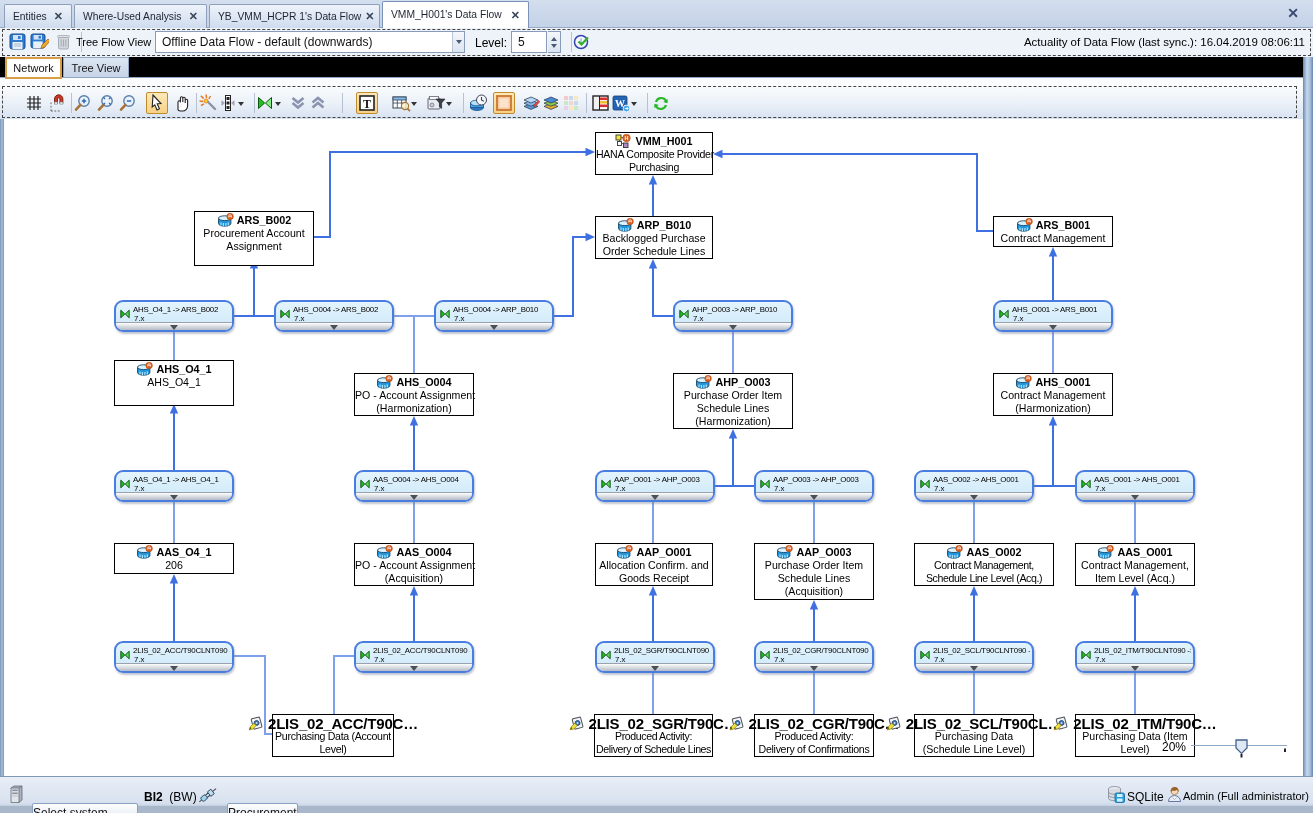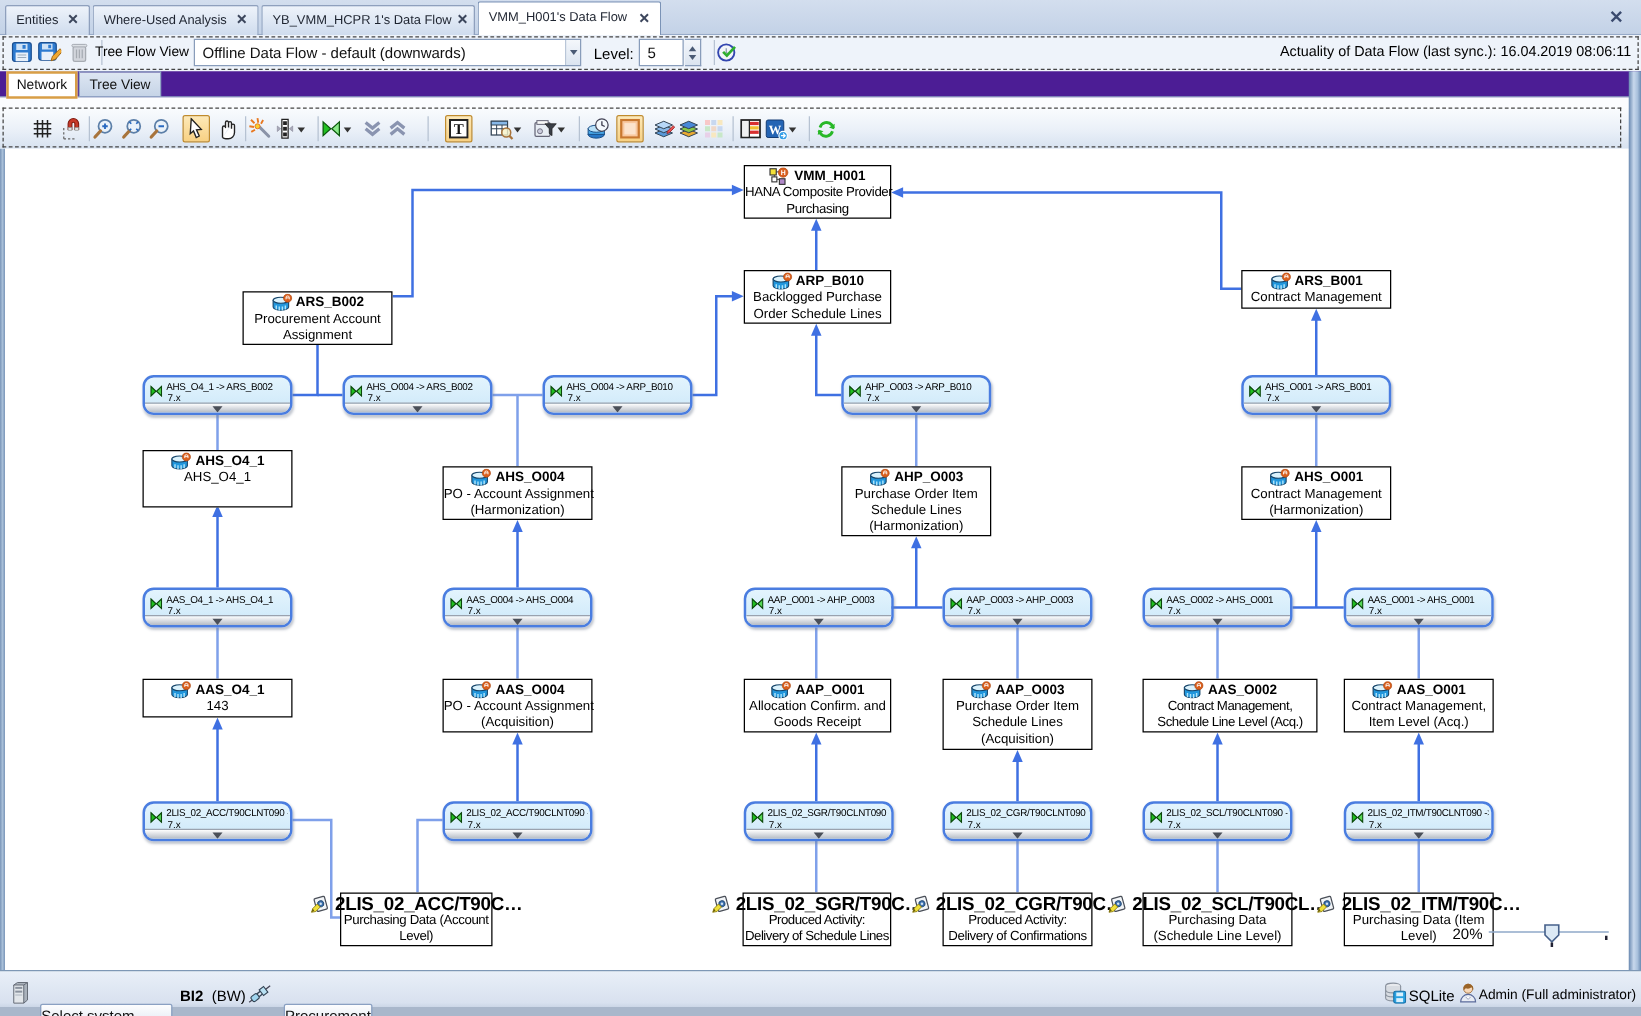--- a/index.html
+++ b/index.html
@@ -17,21 +17,21 @@
 #tb1 .dot{position:absolute;left:2px;top:1px;right:2px;bottom:1px;border:1px dashed #444}
 .vsep{display:inline-block;width:1px;height:20px;background:#b6c2d2;vertical-align:middle;margin:0 5px}
 .combo{height:22px;background:#fff;border:1px solid #889cba;display:inline-flex;align-items:center;
  font-size:12px;color:#111}
 .combo .cbtxt{padding:0 6px;flex:1}
 .combo .cbbtn{width:12px;height:20px;margin:0;border-left:1px solid #b9c6d8;background:linear-gradient(#f4f7fb,#dbe4f0);
  display:flex;align-items:center;justify-content:center}
 .arrdn{width:0;height:0;border-left:3.5px solid transparent;border-right:3.5px solid transparent;border-top:4px solid #4a5a74}
 #synct{position:absolute;right:8px;top:8px;font-size:11.5px;color:#000}
 
-#row2{position:absolute;left:0;top:57px;width:1313px;height:21px;background:#4c1d95;border-bottom:1px solid #90a6c4}
+#row2{position:absolute;left:0;top:57px;width:1313px;height:21px;background:#000000;border-bottom:1px solid #90a6c4}
 .vtab{position:absolute;top:0;height:21px;font-size:11px;text-align:center;line-height:20px;color:#111;
  border:1px solid #90a6c4;background:linear-gradient(#dde6f2,#c6d4e7)}
 .vtab.active{background:#fff;border:2px solid #d89e46;height:22px;line-height:18px;z-index:2}
 #strip{position:absolute;left:0;top:78px;width:1313px;height:8px;background:#fbfcfe}
 
 #tb2{position:absolute;left:0;top:86px;width:1313px;height:33px;background:linear-gradient(#fafcfe 0%,#eaf0f8 55%,#d7e2f0 100%)}
 #tb2 .dot{position:absolute;left:2px;top:0px;right:16px;bottom:1px;border:1px dashed #444}
 #tb2row{position:absolute;left:14px;top:4px;height:26px;display:flex;align-items:center}
 .ic{width:22px;height:22px;margin:0 3px;display:flex;align-items:center;justify-content:center}
 .ic.hl{border:1px solid #c08b2d;background:linear-gradient(#fde9b8,#f8d183);border-radius:2px}
@@ -389,21 +389,21 @@
             <rect x="8.5" y="9" width="4.5" height="4.5" fill="#b089c8" stroke="#333" stroke-width="0.9"></rect>
             <path d="M6 3.5 h3 M4.5 6 v1.5 M6.5 9.5 h2" stroke="#444" stroke-width="0.8" fill="none"></path>
             <circle cx="11.5" cy="4" r="3.8" fill="#d95f1e" stroke="#b34a12" stroke-width="0.6"></circle>
             <text x="11.5" y="6" font-size="5.5" font-weight="bold" fill="#fff" text-anchor="middle" font-family="Liberation Sans">H</text>
           </svg>
           <b>VMM_H001</b>
         </div>
         <div style="letter-spacing:-0.3px">HANA Composite Provider</div>
         <div style="letter-spacing:-0.3px">Purchasing</div>
       </div>
-      <div class="node" style="left:190px;top:114px;width:120px;height:43px">
+      <div class="node" style="left:190px;top:92px;width:120px;height:55px">
         <div class="ttl">
           <svg width="17" height="15" viewBox="0 0 17 15" style="">
             <path d="M1.5 5.2 v5.3 a6.2 2.7 0 0 0 12.4 0 v-5.3 Z" fill="#2196dc" stroke="#16456a" stroke-width="0.9"></path>
             <path d="M4 9.4 v3.2 M6.4 10.1 v3.2 M8.9 10.1 v3.2 M11.3 9.4 v3.2" stroke="#aee4fa" stroke-width="1.15"></path>
             <ellipse cx="7.7" cy="5.2" rx="6.2" ry="2.4" fill="#dbf2fc" stroke="#16456a" stroke-width="0.9"></ellipse>
             <circle cx="13.1" cy="3.5" r="3.3" fill="#da5f1d" stroke="#a84612" stroke-width="0.5"></circle>
             <path d="M11.8 4.5 v-1.7 a1.3 1 0 0 1 2.6 0 v1.7 M11.8 3.3 h2.6" stroke="#fff" stroke-width="0.7" fill="none"></path>
           </svg>
           <b>ARS_B002</b>
         </div>
@@ -497,21 +497,21 @@
         <div class="ttl">
           <svg width="17" height="15" viewBox="0 0 17 15" style="">
             <path d="M1.5 5.2 v5.3 a6.2 2.7 0 0 0 12.4 0 v-5.3 Z" fill="#2196dc" stroke="#16456a" stroke-width="0.9"></path>
             <path d="M4 9.4 v3.2 M6.4 10.1 v3.2 M8.9 10.1 v3.2 M11.3 9.4 v3.2" stroke="#aee4fa" stroke-width="1.15"></path>
             <ellipse cx="7.7" cy="5.2" rx="6.2" ry="2.4" fill="#dbf2fc" stroke="#16456a" stroke-width="0.9"></ellipse>
             <circle cx="13.1" cy="3.5" r="3.3" fill="#da5f1d" stroke="#a84612" stroke-width="0.5"></circle>
             <path d="M11.8 4.5 v-1.7 a1.3 1 0 0 1 2.6 0 v1.7 M11.8 3.3 h2.6" stroke="#fff" stroke-width="0.7" fill="none"></path>
           </svg>
           <b>AAS_O4_1</b>
         </div>
-        <div>143</div>
+        <div>206</div>
       </div>
       <div class="node" style="left:350px;top:424px;width:120px;height:43px">
         <div class="ttl">
           <svg width="17" height="15" viewBox="0 0 17 15" style="">
             <path d="M1.5 5.2 v5.3 a6.2 2.7 0 0 0 12.4 0 v-5.3 Z" fill="#2196dc" stroke="#16456a" stroke-width="0.9"></path>
             <path d="M4 9.4 v3.2 M6.4 10.1 v3.2 M8.9 10.1 v3.2 M11.3 9.4 v3.2" stroke="#aee4fa" stroke-width="1.15"></path>
             <ellipse cx="7.7" cy="5.2" rx="6.2" ry="2.4" fill="#dbf2fc" stroke="#16456a" stroke-width="0.9"></ellipse>
             <circle cx="13.1" cy="3.5" r="3.3" fill="#da5f1d" stroke="#a84612" stroke-width="0.5"></circle>
             <path d="M11.8 4.5 v-1.7 a1.3 1 0 0 1 2.6 0 v1.7 M11.8 3.3 h2.6" stroke="#fff" stroke-width="0.7" fill="none"></path>
           </svg>

